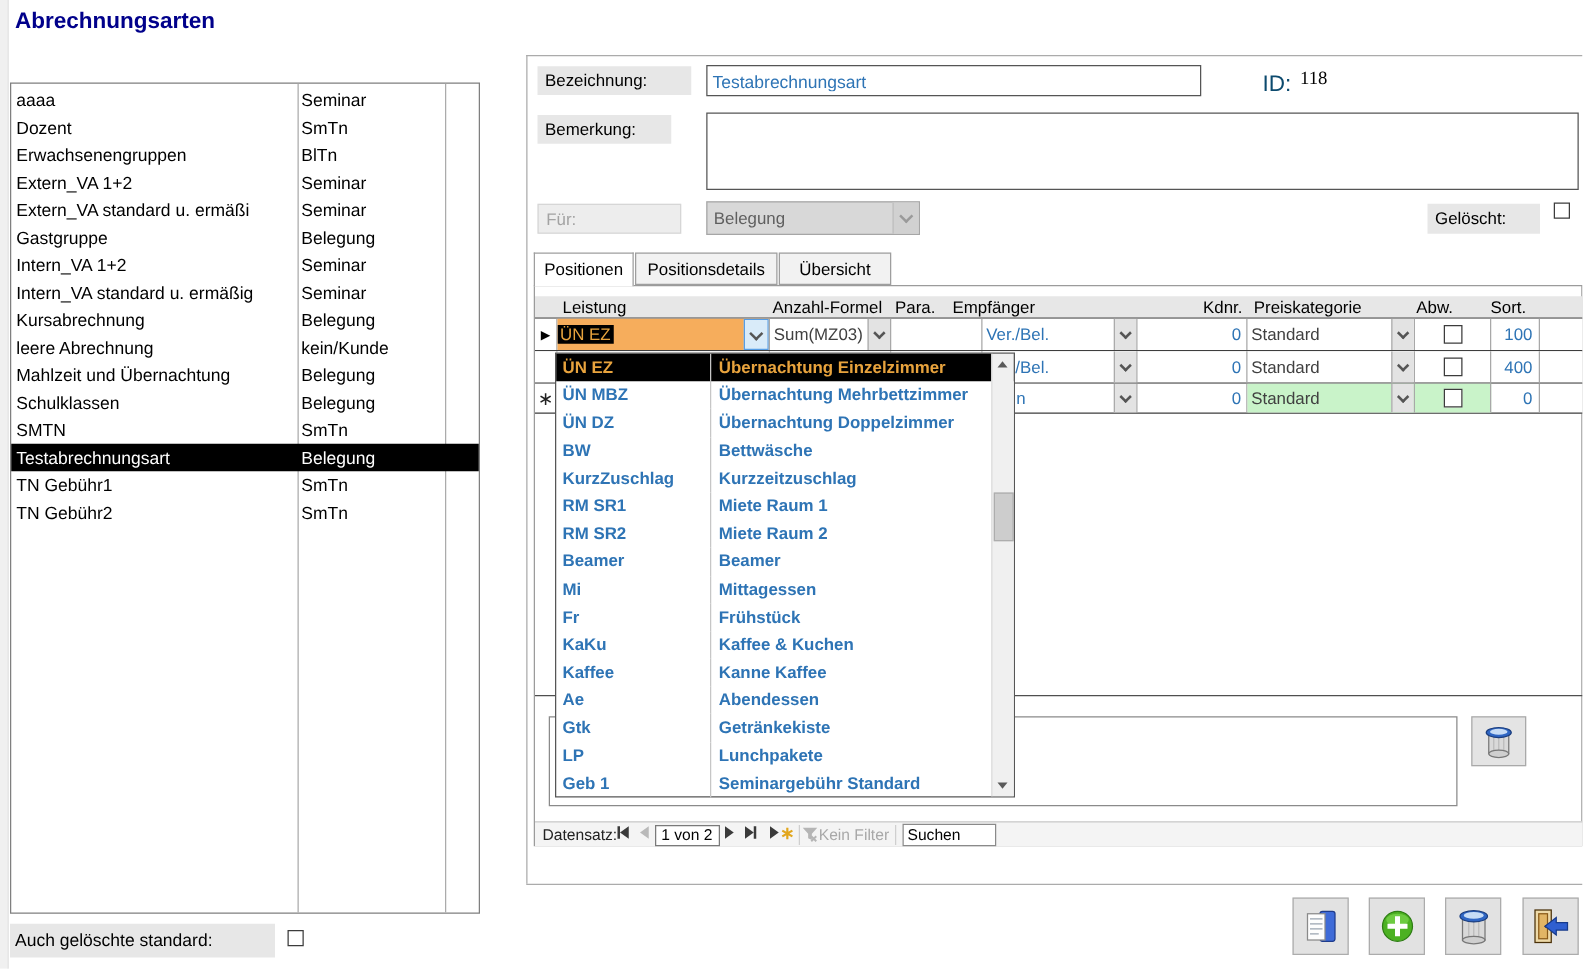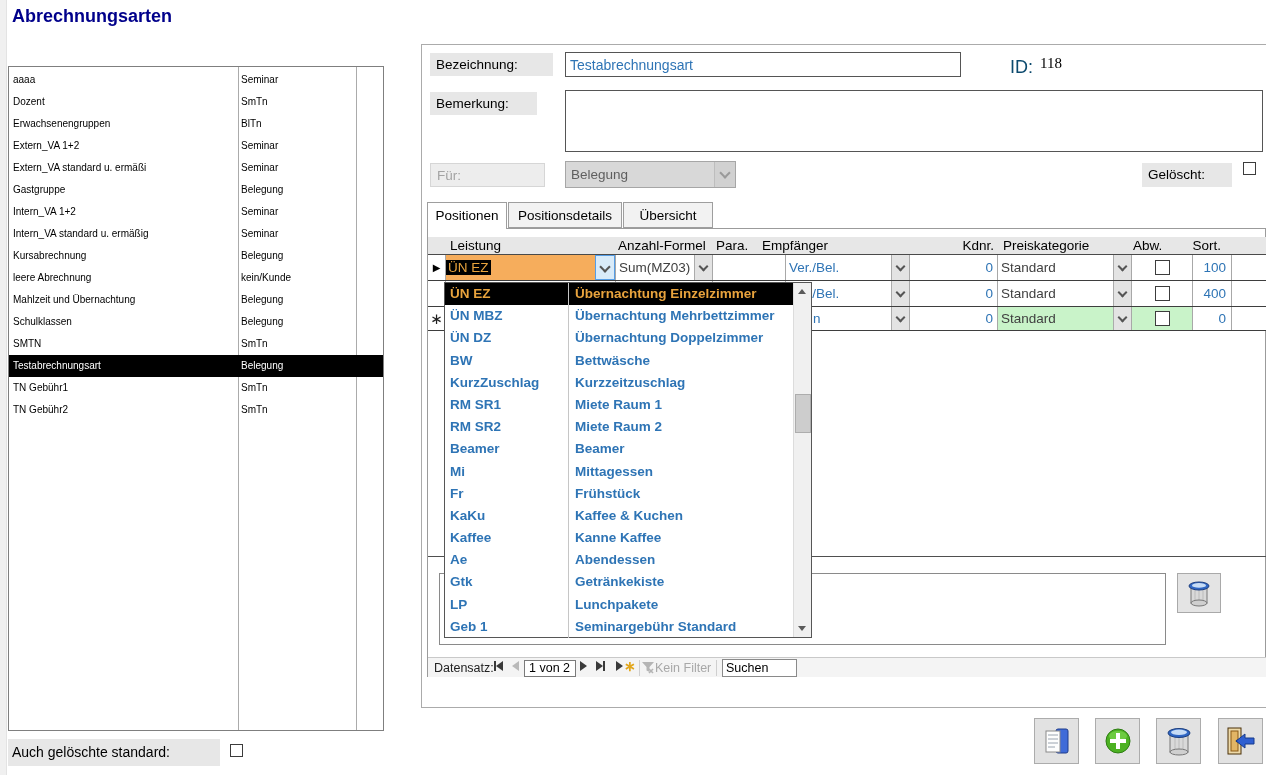--- a/index.html
+++ b/index.html
@@ -13,21 +13,21 @@
 
   
   .title{left:12px;top:6px;font-size:18px;font-weight:bold;color:#00008B;}
 
   
   .lhead{left:8px;top:45px;width:376px;height:21px;background:#E7E7E7;
          border:1px solid #A6A6A6;font-size:11px;margin-top:40px;}
   .lhead span{position:absolute;top:2px;}
   .lbody{left:8px;top:66px;width:376px;height:665px;background:#fff;border:1px solid #7F7F7F;}
   .lcol{position:absolute;top:0;bottom:0;width:1px;background:#ABABAB;}
-  .lrow{position:absolute;left:0;width:374px;height:22px;line-height:22px;font-size:10px;cursor:default;}
+  .lrow{position:absolute;left:0;width:374px;height:22px;line-height:22px;font-size:14px;cursor:default;}
   .lrow .c1{position:absolute;left:4px;width:224px;white-space:nowrap;overflow:hidden;}
   .lrow .c2{position:absolute;left:232px;white-space:nowrap;}
   .lrow.sel{background:#000;color:#fff;z-index:2;}
   .showdel-chip{left:8px;top:739px;width:212px;height:27px;background:#E7E7E7;font-size:14px;padding:5px 0 0 4px;}
   .cb{background:#fff;border:1px solid #3C3C3C;width:13px;height:13px;}
 
   
   .p-top{left:421px;top:44px;width:845px;height:1px;background:#ABABAB;}
   .p-left{left:421px;top:44px;width:1px;height:663px;background:#ABABAB;}
   .p-bottom{left:421px;top:707px;width:845px;height:1px;background:#ABABAB;}

